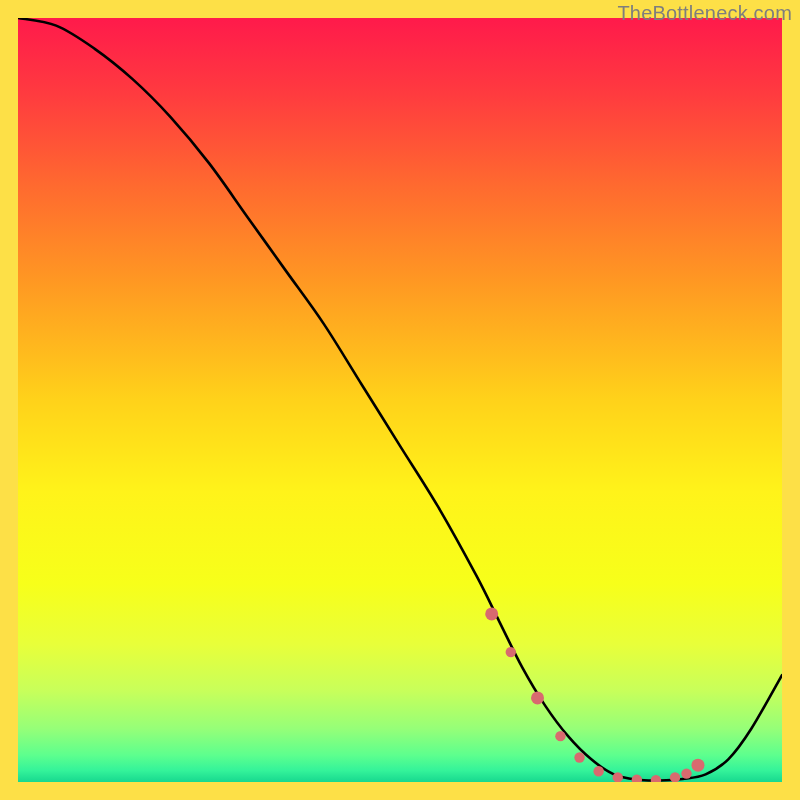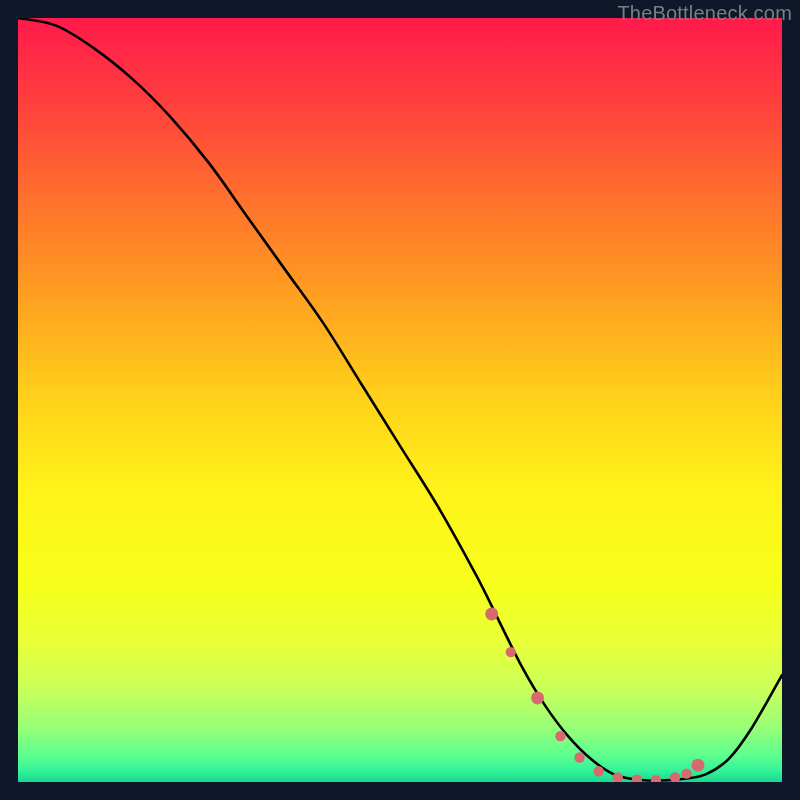--- a/index.html
+++ b/index.html
@@ -9,21 +9,21 @@
     height: 800px;
     overflow: hidden;
     background: #000;
     font-family: Arial, Helvetica, sans-serif;
   }
   .frame {
     position: absolute;
     left: 0; top: 0;
     width: 800px;
     height: 800px;
-    background: #0f172a;
+    background: #fde047;
   }
   .plot {
     position: absolute;
     left: 18px;
     top: 18px;
     width: 764px;
     height: 764px;
   }
   .watermark {
     position: absolute;

